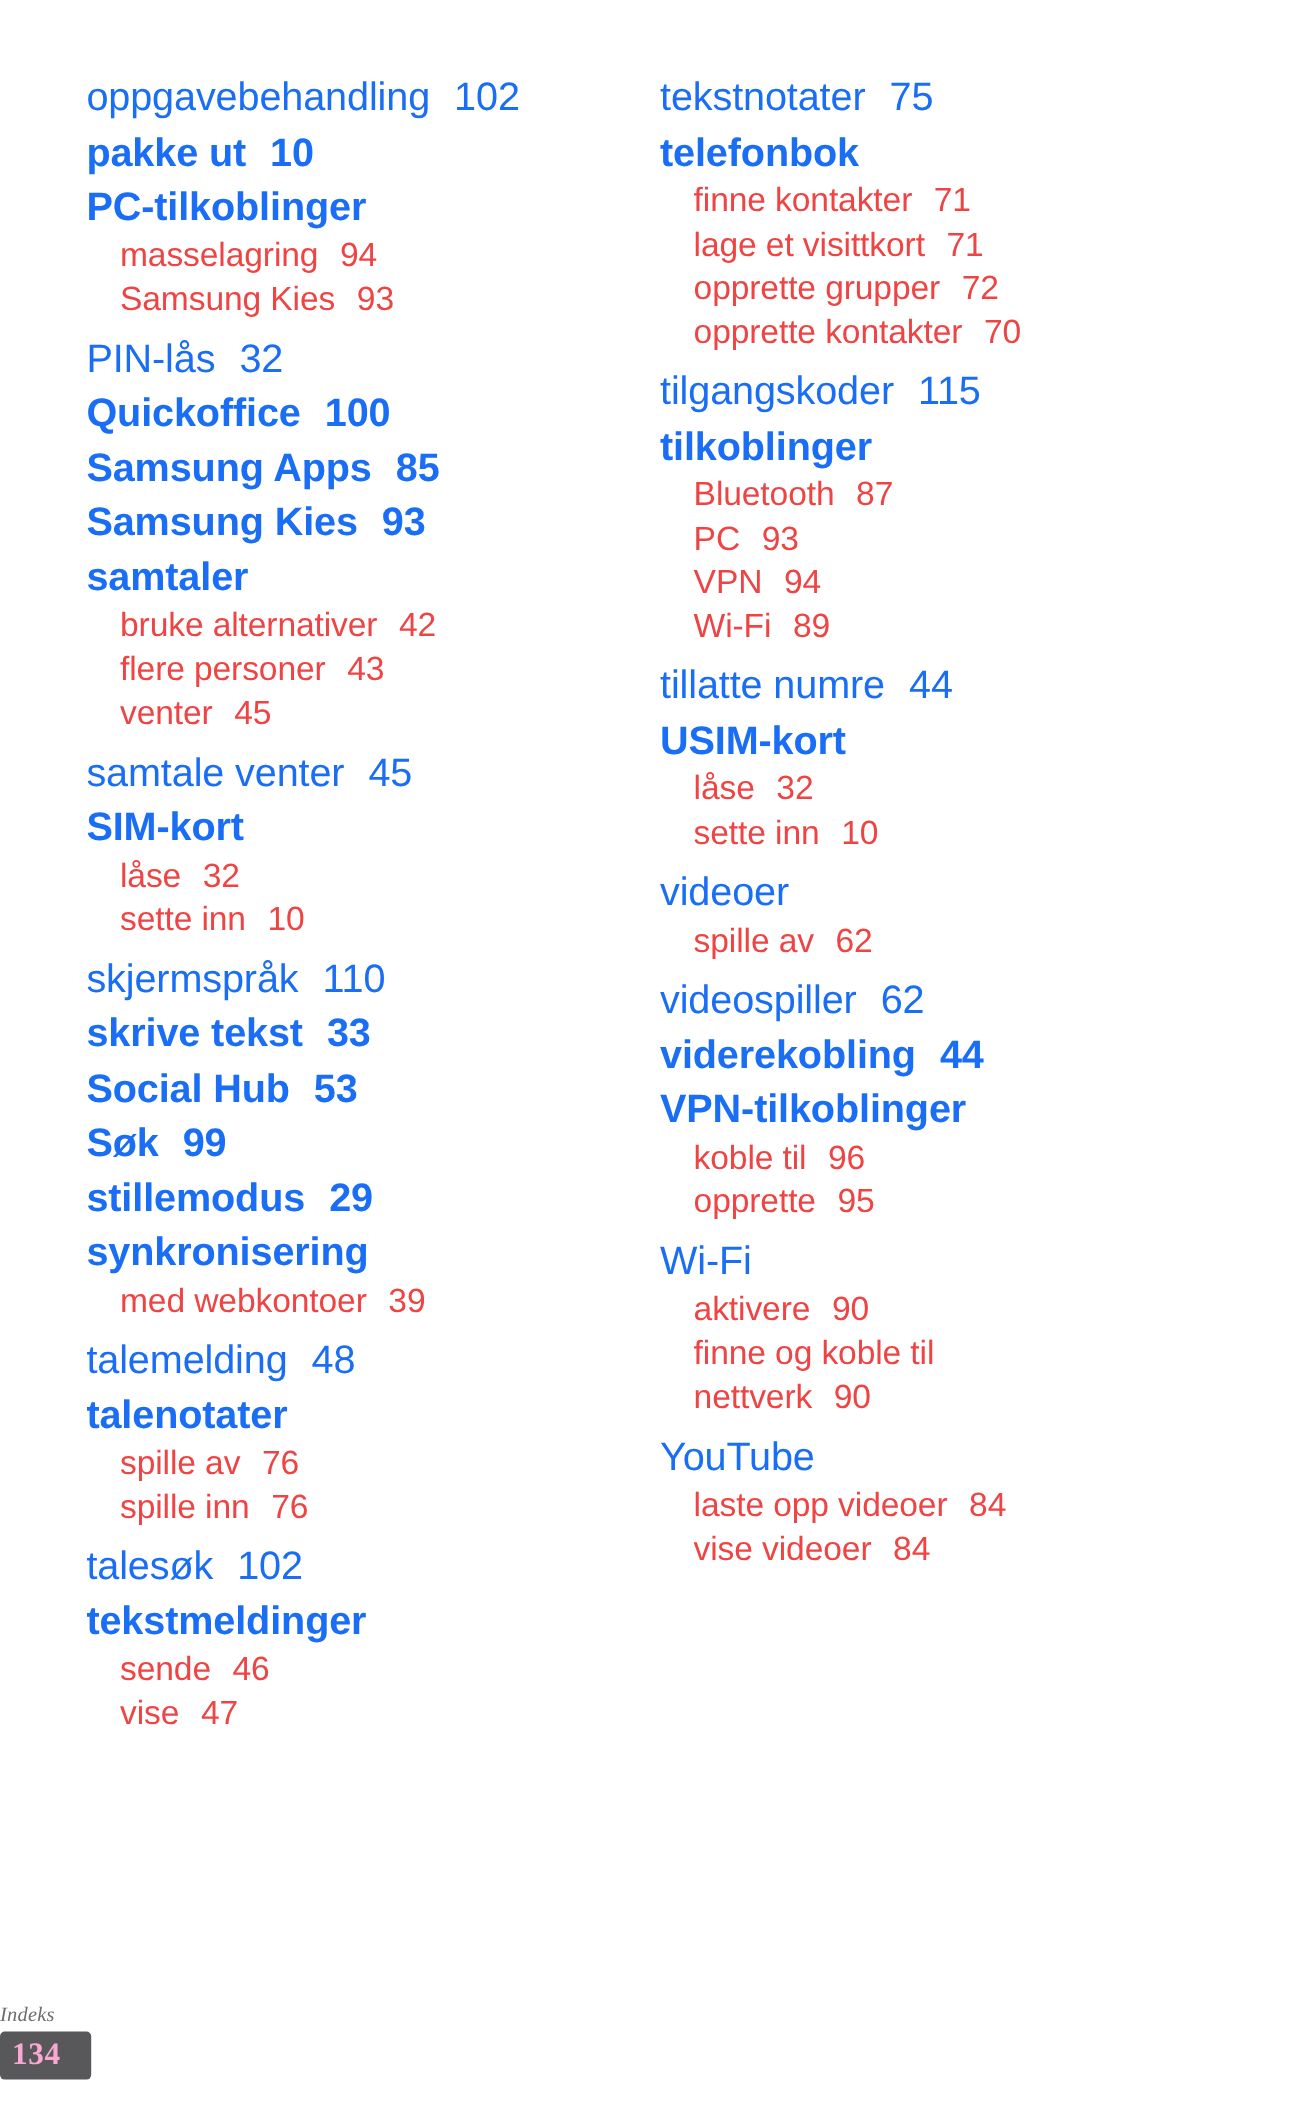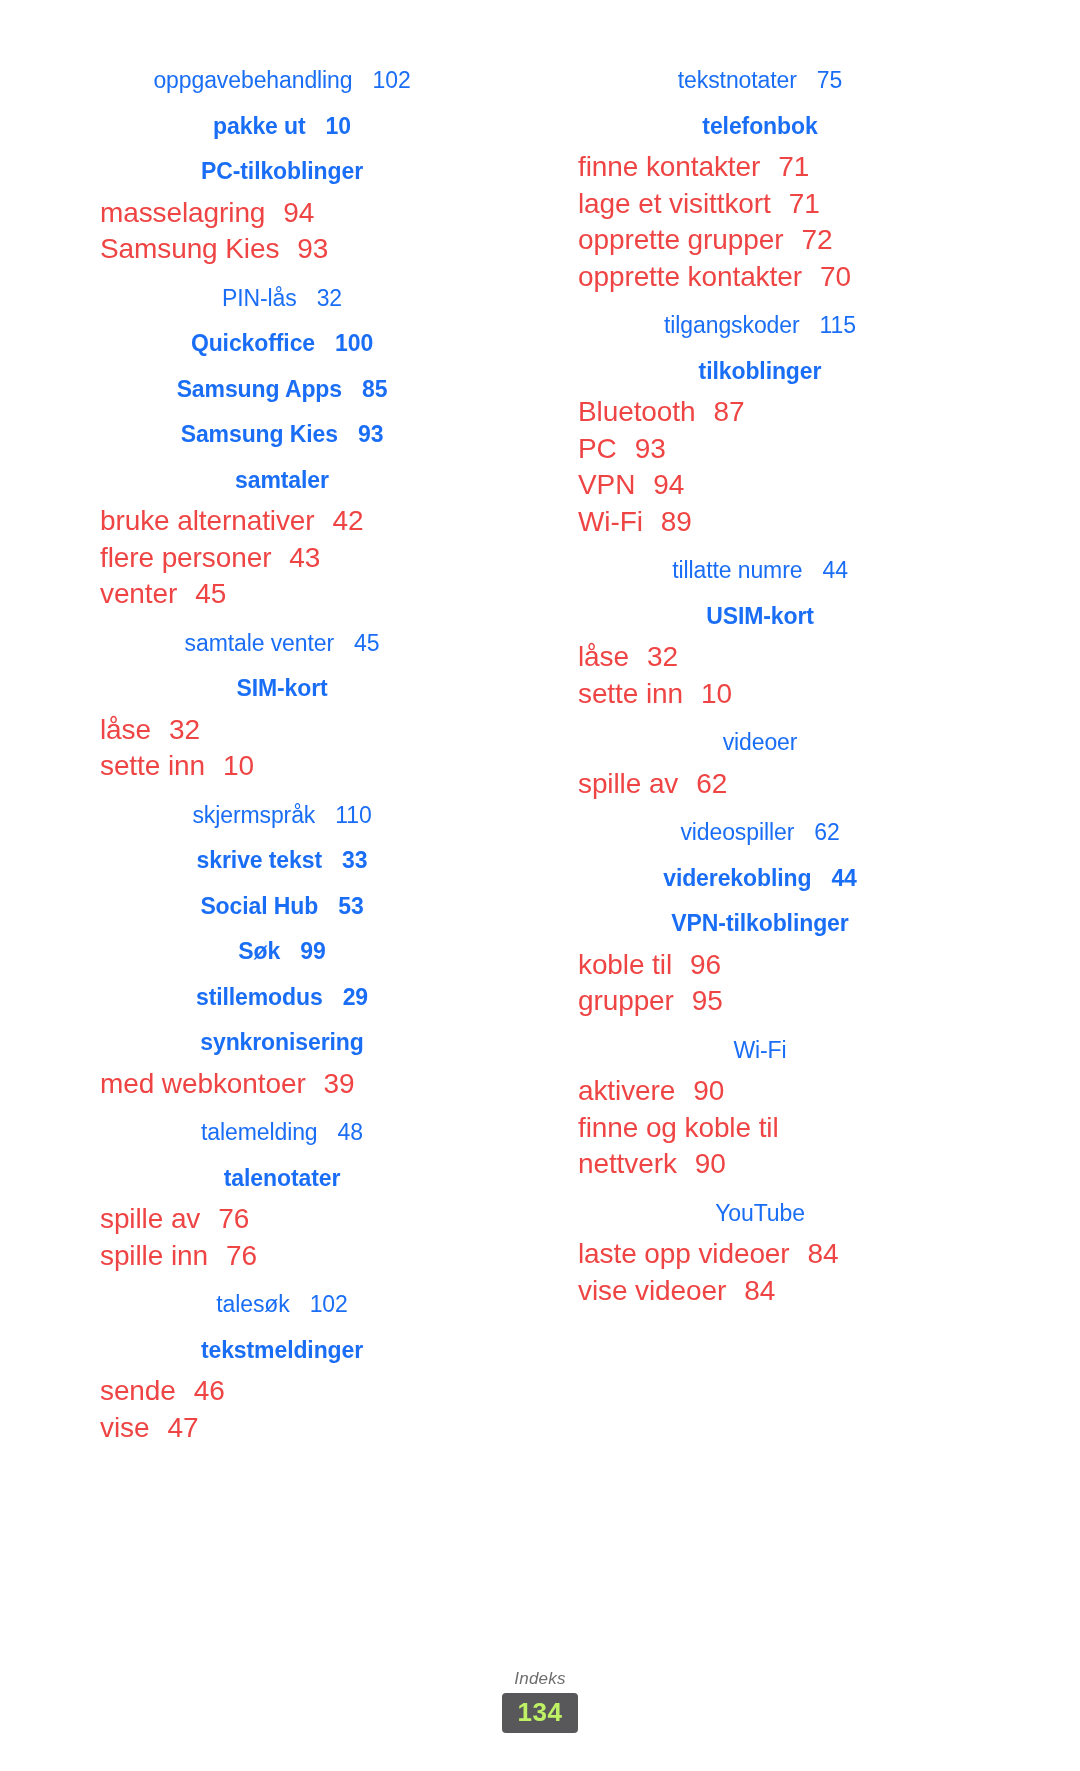--- a/index.html
+++ b/index.html
@@ -31,25 +31,24 @@
   }
 
   .column {
     width: 420px;
     flex: 0 0 420px;
   }
 
   
   .entry {
     color: #1a6ef5;
-    font-size: 23px;
+    font-size: 33px;
     line-height: 45.5px;
     white-space: nowrap;
     letter-spacing: -0.1px;
-    text-align: center;
   }
   .entry .term { }
   .entry .pg {
     margin-left: 20px;
   }
 
   
   .subentry {
     color: #ef4444;
     font-size: 28px;
@@ -66,36 +65,37 @@
   .entry + .entry { margin-top: 0px; font-weight: bold; }
   .sublist + .entry { margin-top: 4px; }
   .entry + .sublist { margin-top: 0px; }
   .sublist { margin-bottom: 8px; }
 
   .footer {
     position: absolute;
     left: 0;
     right: 0;
     bottom: 38px;
-    text-align: center;
+    text-align: left;
+    font-family: Liberation Serif, serif;
   }
   .footer-label {
     font-size: 17px;
     font-style: italic;
     color: #6d6d6d;
     line-height: 20px;
     letter-spacing: 0.2px;
   }
   .page-badge {
     display: inline-block;
     margin-top: 4px;
     min-width: 56px;
     padding: 4px 10px 6px 10px;
     background: #58585a;
-    color: #bef264;
+    color: #f9a8d4;
     font-size: 26px;
     font-weight: bold;
     line-height: 30px;
     border-radius: 4px;
     letter-spacing: 0.5px;
   }
 </style>
 </head>
 <body>
 
@@ -173,21 +173,21 @@
         </div>
         <div class="entry"><span class="term">videoer</span></div>
         <div class="sublist">
           <div class="subentry"><span class="term">spille av</span><span class="pg">62</span></div>
         </div>
         <div class="entry"><span class="term">videospiller</span><span class="pg">62</span></div>
         <div class="entry"><span class="term">viderekobling</span><span class="pg">44</span></div>
         <div class="entry"><span class="term">VPN-tilkoblinger</span></div>
         <div class="sublist">
           <div class="subentry"><span class="term">koble til</span><span class="pg">96</span></div>
-          <div class="subentry"><span class="term">grupper</span><span class="pg">95</span></div>
+          <div class="subentry"><span class="term">opprette</span><span class="pg">95</span></div>
         </div>
         <div class="entry"><span class="term">Wi-Fi</span></div>
         <div class="sublist">
           <div class="subentry"><span class="term">aktivere</span><span class="pg">90</span></div>
           <div class="subentry"><span class="term">finne og koble til</span></div>
           <div class="subentry"><span class="term">nettverk</span><span class="pg">90</span></div>
         </div>
         <div class="entry"><span class="term">YouTube</span></div>
         <div class="sublist">
           <div class="subentry"><span class="term">laste opp videoer</span><span class="pg">84</span></div>

